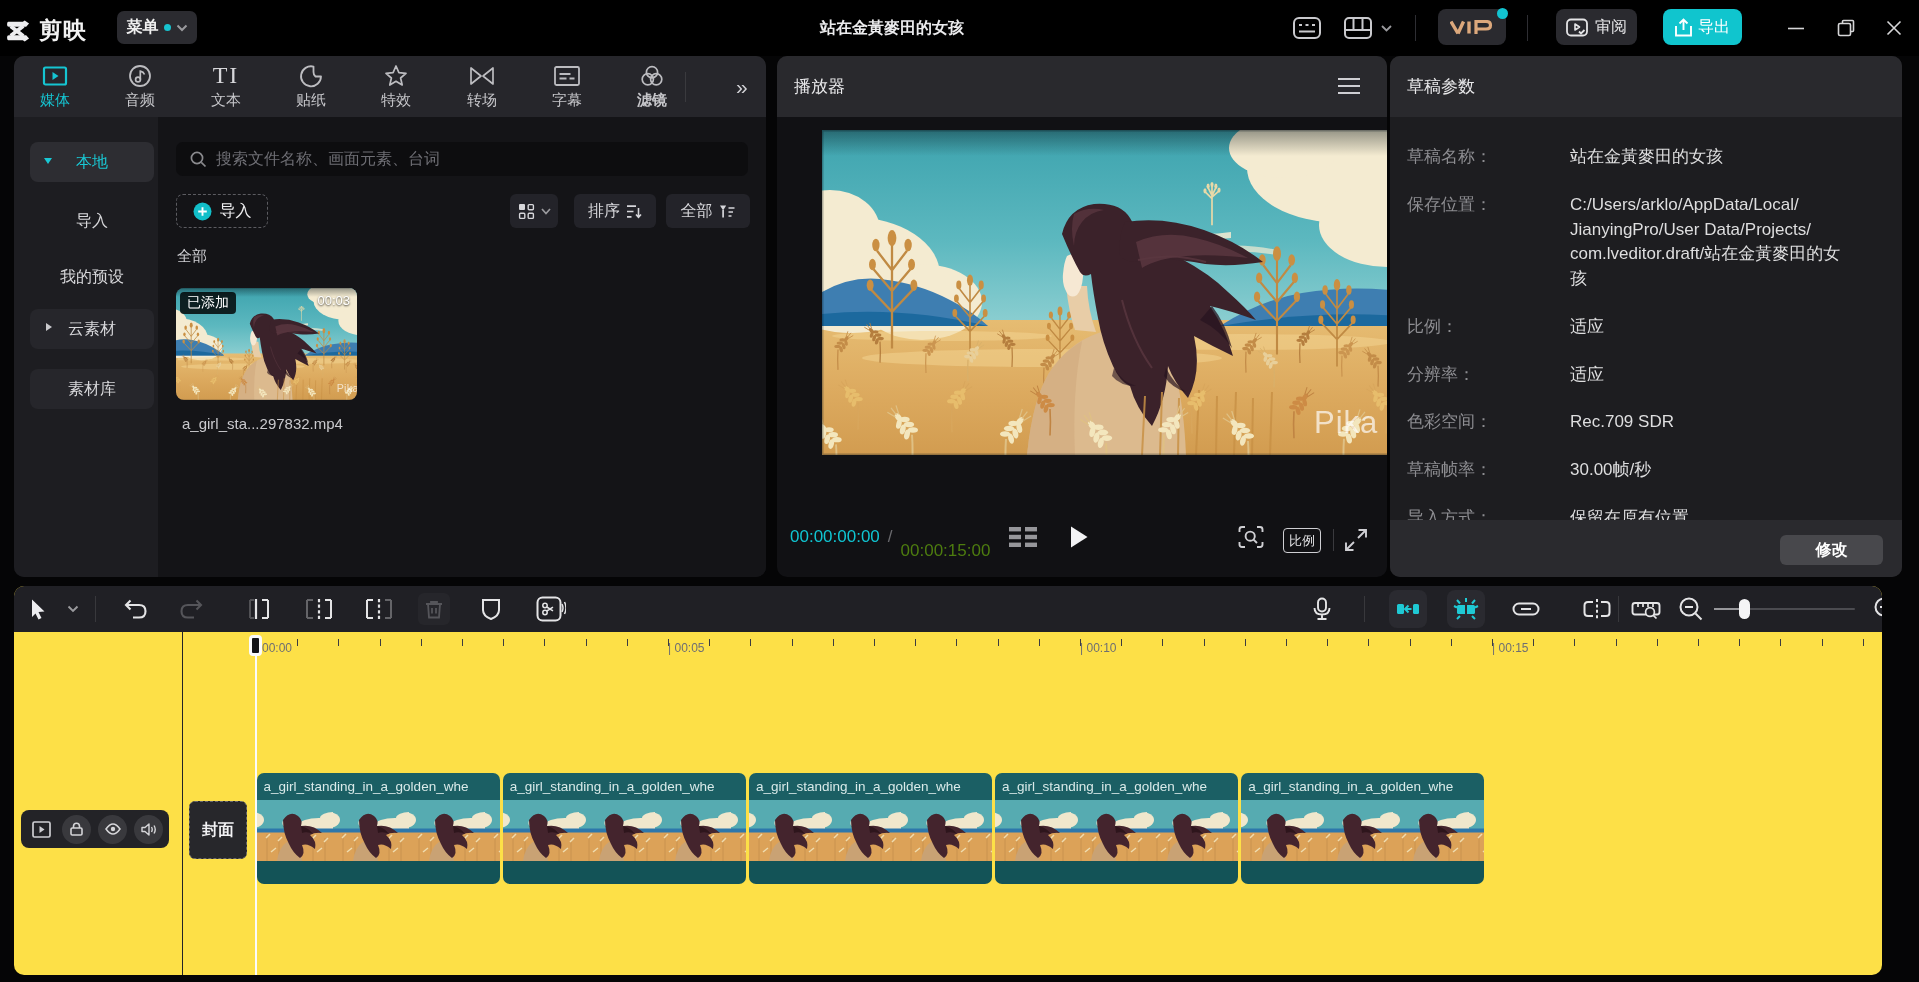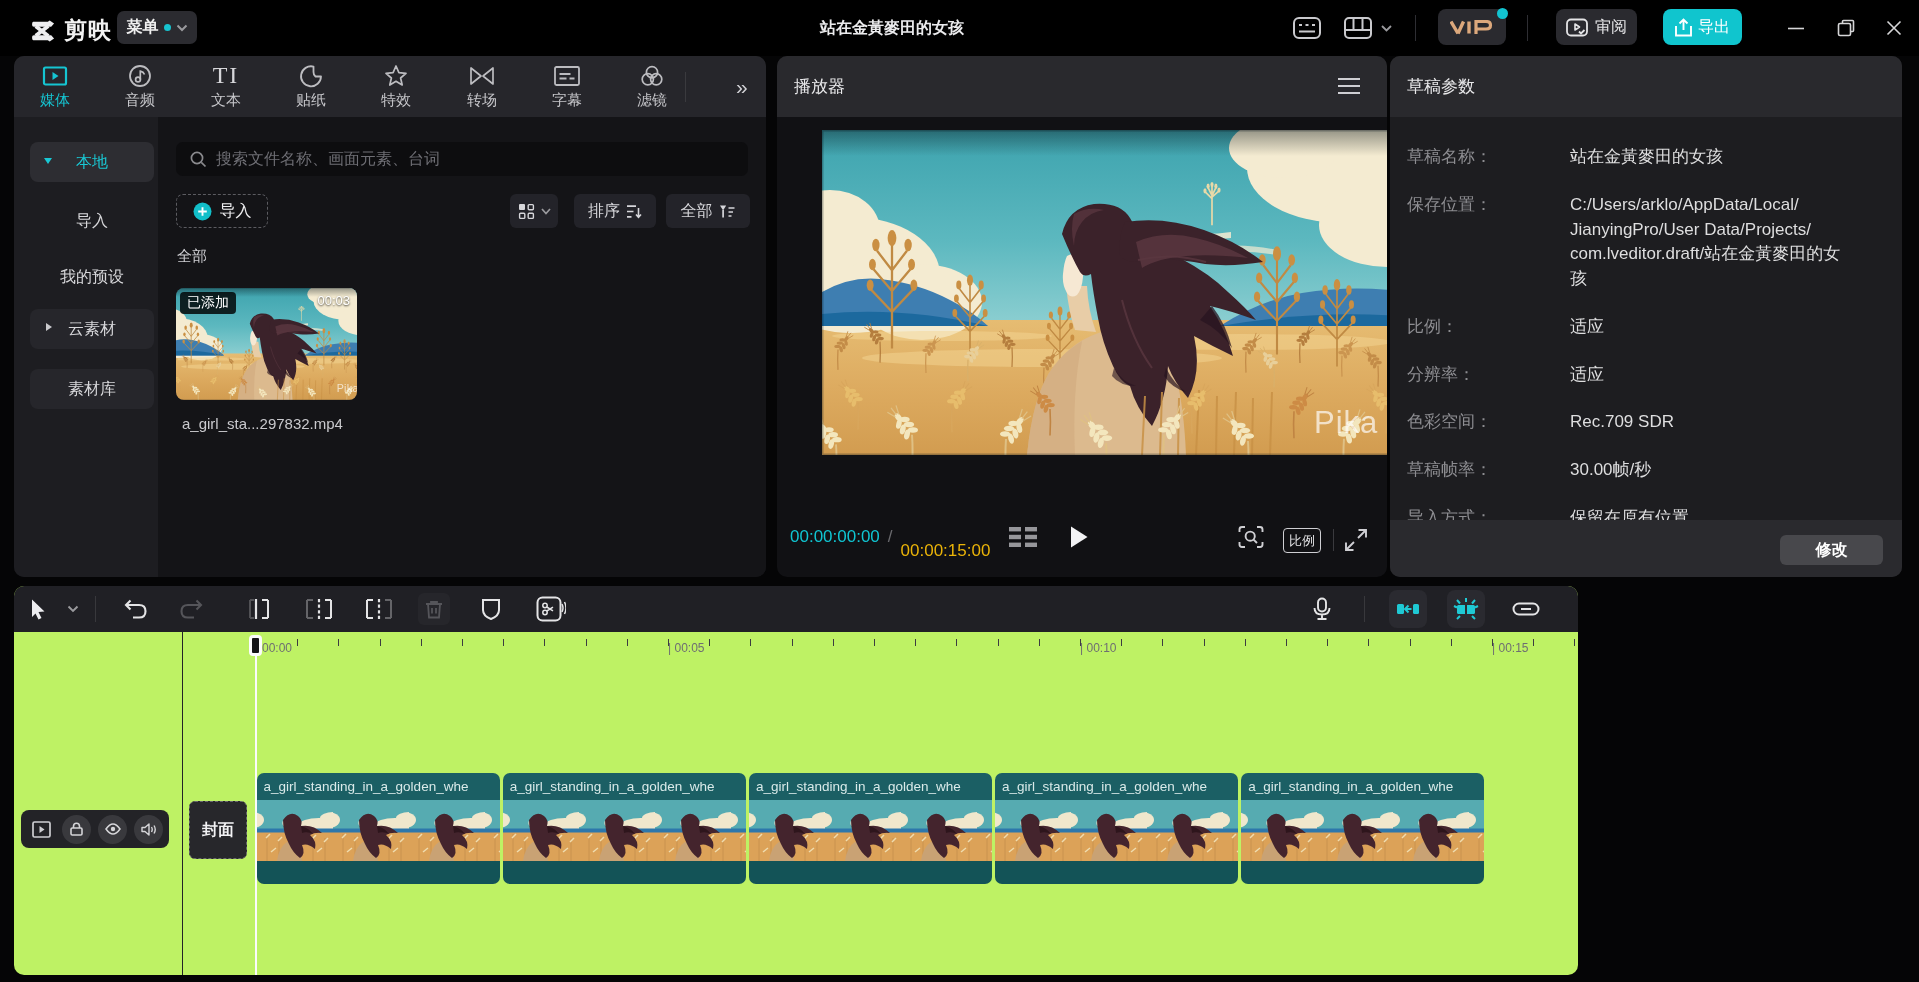--- a/index.html
+++ b/index.html
@@ -1,21 +1,21 @@
 <!DOCTYPE html>
 <html lang="zh"><head>
 <meta charset="utf-8">
 <title>剪映</title>
 <style>
 *{margin:0;padding:0;box-sizing:border-box;font-family:"Liberation Sans",sans-serif;}
 html,body{width:1919px;height:982px;overflow:hidden;background:#050506;}
 body{position:relative;}
 
 #titlebar{position:absolute;left:0;top:0;width:1919px;height:56px;background:#000;}
-#logo{position:absolute;left:29px;top:15px;display:flex;align-items:center;gap:8px;}
+#logo{position:absolute;left:4px;top:15px;display:flex;align-items:center;gap:8px;}
 #logo .lg-txt{color:#f2f2f2;font-size:23px;font-weight:bold;letter-spacing:1px;}
 #menubtn{position:absolute;left:117px;top:11px;width:80px;height:33px;background:#2b2b30;border-radius:7px;display:flex;align-items:center;justify-content:center;gap:5px;}
 #menubtn .t{color:#f0f0f0;font-size:16px;font-weight:bold;}
 #menubtn .dot{width:7px;height:7px;border-radius:50%;background:#17c3cf;}
 #doctitle{position:absolute;left:0;width:1784px;top:18px;text-align:center;color:#ebebed;font-size:16px;font-weight:bold;}
 .tb-ico{position:absolute;top:0;height:56px;display:flex;align-items:center;justify-content:center;color:#c9c9cd;}
 .tb-sep{position:absolute;top:15px;width:1px;height:26px;background:#2e2e33;}
 #vipbtn{position:absolute;left:1438px;top:9px;width:68px;height:36px;background:#2a2a2f;border-radius:8px;display:flex;align-items:center;justify-content:center;}
 #vipdot{position:absolute;left:1497px;top:8px;width:11px;height:11px;border-radius:50%;background:#12c3d0;}
 #reviewbtn{position:absolute;left:1556px;top:9px;width:81px;height:36px;background:#2a2a2f;border-radius:8px;display:flex;align-items:center;justify-content:center;gap:7px;color:#e4e4e6;font-size:16px;}
@@ -38,31 +38,31 @@
 #badge{position:absolute;left:4px;top:4px;background:rgba(0,0,0,.82);color:#fff;font-size:14px;padding:2px 7px;border-radius:4px;}
 #dur{position:absolute;right:7px;top:5px;color:#fff;font-size:13px;text-shadow:0 1px 2px rgba(0,0,0,.8);}
 
 #player{position:absolute;left:777px;top:56px;width:610px;height:521px;background:#111114;border-radius:10px;overflow:hidden;}
 #player .hd{position:absolute;left:0;top:0;width:610px;height:61px;background:#29292d;color:#e9e9eb;font-size:17px;display:flex;align-items:center;padding-left:17px;}
 #video{position:absolute;left:13px;top:74px;width:577px;height:325px;background:#000;margin-left:32px;}
 #pctrl{position:absolute;left:0;top:450px;width:610px;height:61px;display:flex;align-items:center;}
 #tc{position:absolute;left:13px;top:0;height:61px;display:flex;align-items:center;font-size:17px;}
 #tc .cur{color:#10c5d2;}
 #tc .sep{color:#6a6a6e;margin:0 8px;}
-#tc .tot{color:#eab308;margin-top:28px;}
+#tc .tot{color:#4d7c0f;margin-top:28px;}
 
 #rightpanel{position:absolute;left:1390px;top:56px;width:512px;height:521px;background:#1d1d20;border-radius:10px;overflow:hidden;}
 #rightpanel .hd{position:absolute;left:0;top:0;width:512px;height:61px;background:#29292d;color:#e9e9eb;font-size:17px;display:flex;align-items:center;padding-left:17px;}
 .prow{position:absolute;left:17px;width:478px;display:flex;}
 .prow .lb{width:163px;color:#8d8d91;font-size:17px;flex:none;}
 .prow .vl{color:#dededf;font-size:17px;line-height:24.6px;word-break:break-all;}
 #rfoot{position:absolute;left:0;top:464px;width:512px;height:57px;background:#2a2a2e;}
 #modbtn{position:absolute;left:390px;top:15px;width:103px;height:30px;background:#48484c;border-radius:6px;color:#fff;font-size:16px;font-weight:bold;display:flex;align-items:center;justify-content:center;}
 
-#timeline{position:absolute;left:14px;top:586px;width:1564px;height:389px;background:#bef264;border-radius:10px;overflow:hidden;}
+#timeline{position:absolute;left:14px;top:586px;width:1868px;height:389px;background:#fde047;border-radius:10px;overflow:hidden;}
 #ttool{position:absolute;left:0;top:0;width:1890px;height:46px;background:#202025;}
 .ti{position:absolute;top:0;height:46px;display:flex;align-items:center;justify-content:center;color:#dcdcdf;}
 .tsep{position:absolute;top:10px;width:1px;height:26px;background:#38383c;}
 #ruler{position:absolute;left:168px;top:51px;width:1722px;height:24px;}
 .rlbl{position:absolute;top:4px;color:#6e6e72;font-size:12px;}
 #playhead-line{position:absolute;left:241px;top:59px;width:2px;height:330px;background:#fbfbfb;}
 #playhead-head{position:absolute;left:235px;top:49px;width:13px;height:21px;border:3px solid #fbfbfb;border-radius:4px;background:#141417;}
 #trackctl{position:absolute;left:7px;top:224px;width:148px;height:38px;background:#232327;border-radius:8px;display:flex;align-items:center;}
 #cover{position:absolute;left:175px;top:215px;width:58px;height:58px;background:#27272b;border:1.5px dashed #68686d;border-radius:6px;color:#f2f2f4;font-size:16px;font-weight:bold;display:flex;align-items:center;justify-content:center;}
 .clip{position:absolute;top:187px;height:111px;border-radius:7px;overflow:hidden;}
@@ -192,21 +192,21 @@
         </svg>
       <span class="tl">转场</span>
     </div>
     <div class="tab" style="left:511px;">
       <svg width="28" height="24" viewBox="0 0 28 24">
           <rect x="2" y="3" width="24" height="18" rx="1.5" fill="none" stroke="#bcbcc0" stroke-width="1.8"></rect>
           <path d="M6.5 10 h11 M6.5 14.5 h7 M16.5 14.5 h5" stroke="#bcbcc0" stroke-width="1.8"></path>
         </svg>
       <span class="tl">字幕</span>
     </div>
-    <div class="tab" style="left:596px;">
+    <div class="tab" style="left:596px;font-weight:bold;">
       <svg width="26" height="24" viewBox="0 0 26 24">
           <circle cx="13" cy="8.2" r="5.6" fill="none" stroke="#bcbcc0" stroke-width="1.7"></circle>
           <circle cx="8.8" cy="15.3" r="5.6" fill="none" stroke="#bcbcc0" stroke-width="1.7"></circle>
           <circle cx="17.2" cy="15.3" r="5.6" fill="none" stroke="#bcbcc0" stroke-width="1.7"></circle>
         </svg>
       <span class="tl">滤镜</span>
     </div>
     <div style="position:absolute;left:671px;top:16px;width:1px;height:30px;background:#3a3a3e;"></div>
     <div style="position:absolute;left:722px;top:0;height:61px;display:flex;align-items:center;color:#d2d2d6;font-size:21px;">»</div>
   </div>

